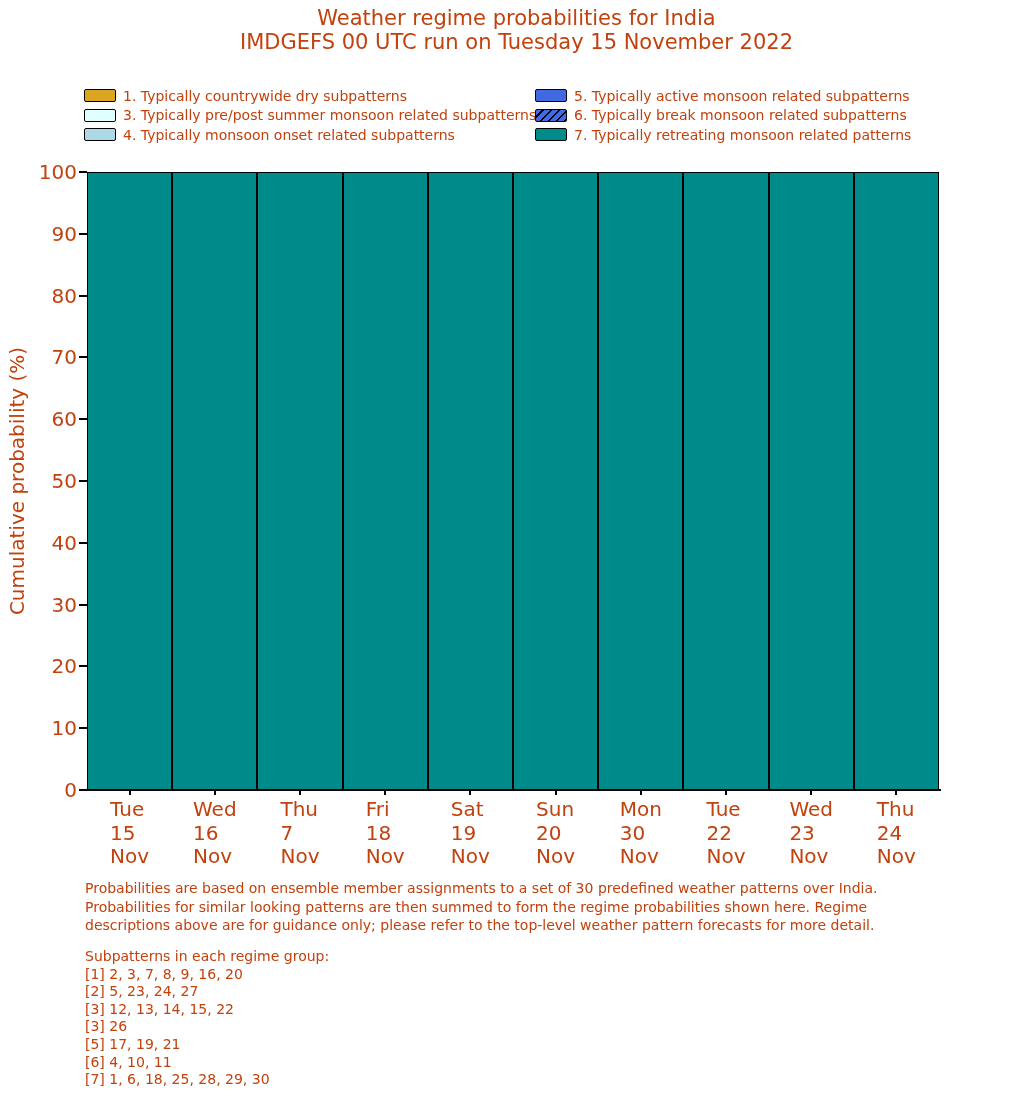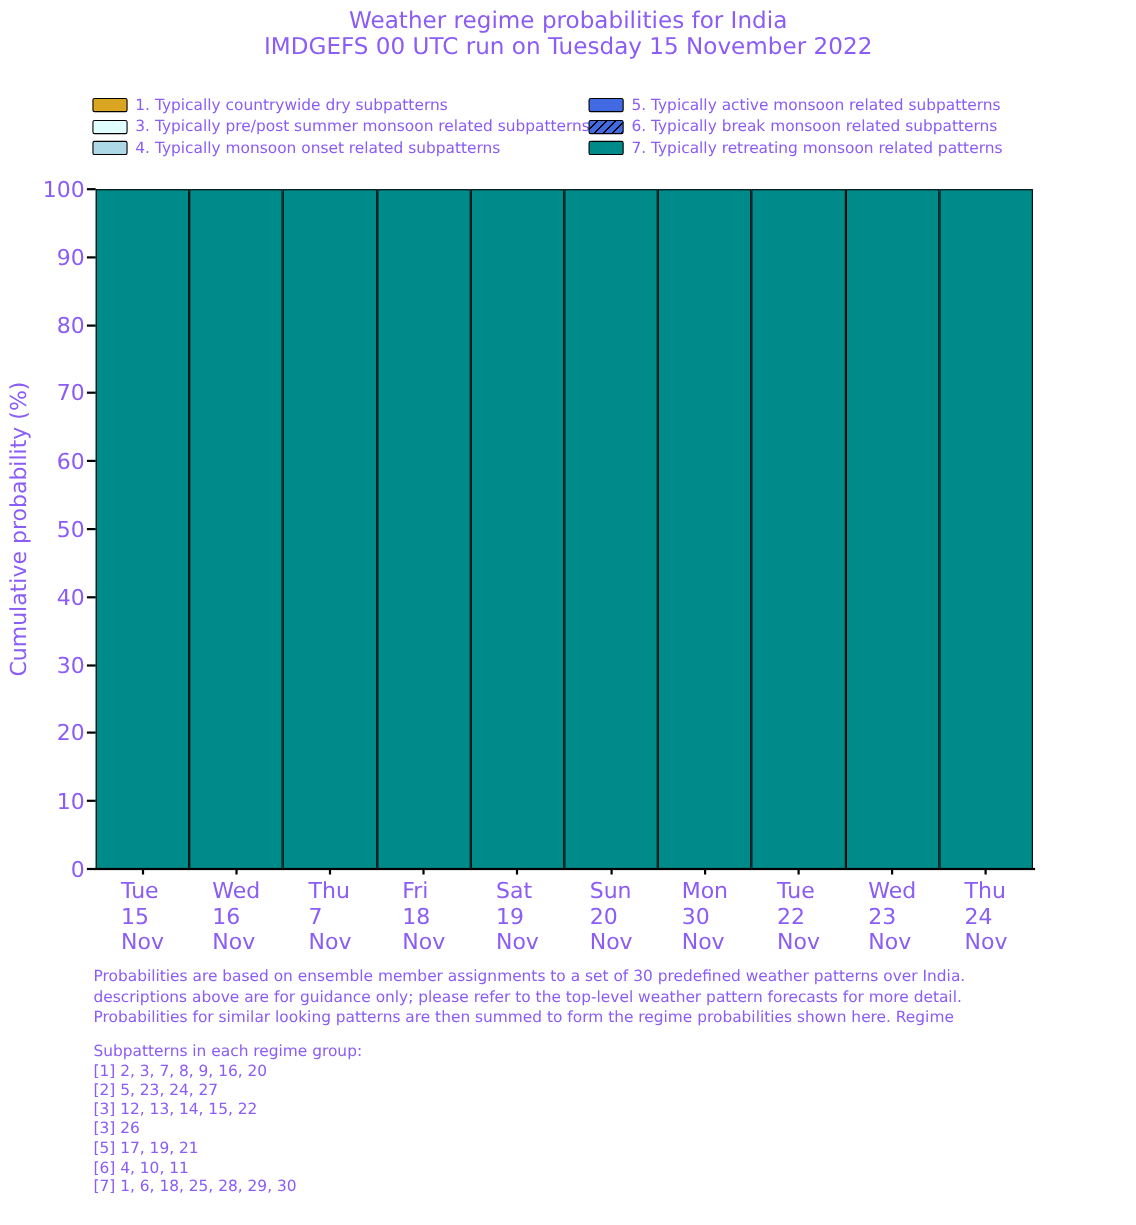--- a/index.html
+++ b/index.html
@@ -2,21 +2,21 @@
 <html><head>
 <meta charset="utf-8">
 <style>
   html, body { margin: 0; padding: 0; background: #ffffff; }
   .fig {
     position: relative;
     width: 1033px;
     height: 1114px;
     background: #ffffff;
     font-family: "DejaVu Sans", "Liberation Sans", sans-serif;
-    color: #8b5cf6;
+    color: #c2410c;
     overflow: hidden;
   }
 
   
   .title {
     position: absolute;
     top: 6px; left: 0;
     width: 100%;
     text-align: center;
     font-size: 21px;
@@ -266,22 +266,22 @@
       <div class="ytick-mark" style="top: calc(20% - 1px);"></div>
       <div class="ytick-label" style="top: calc(20% - 10px);">80</div>
       <div class="ytick-mark" style="top: calc(10% - 1px);"></div>
       <div class="ytick-label" style="top: calc(10% - 10px);">90</div>
       <div class="ytick-mark" style="top: calc(0% - 1px);"></div>
       <div class="ytick-label" style="top: calc(0% - 10px);">100</div>
     </div>
 
   <div class="footnote">
       <div>Probabilities are based on ensemble member assignments to a set of 30 predefined weather patterns over India.</div>
+      <div>Probabilities for similar looking patterns are then summed to form the regime probabilities shown here. Regime</div>
       <div>descriptions above are for guidance only; please refer to the top-level weather pattern forecasts for more detail.</div>
-      <div>Probabilities for similar looking patterns are then summed to form the regime probabilities shown here. Regime</div>
     </div>
 
   <div class="subpatterns">
     <div>Subpatterns in each regime group:</div>
   <div>[1] 2, 3, 7, 8, 9, 16, 20</div>
       <div>[2] 5, 23, 24, 27</div>
       <div>[3] 12, 13, 14, 15, 22</div>
       <div>[3] 26</div>
       <div>[5] 17, 19, 21</div>
       <div>[6] 4, 10, 11</div>

